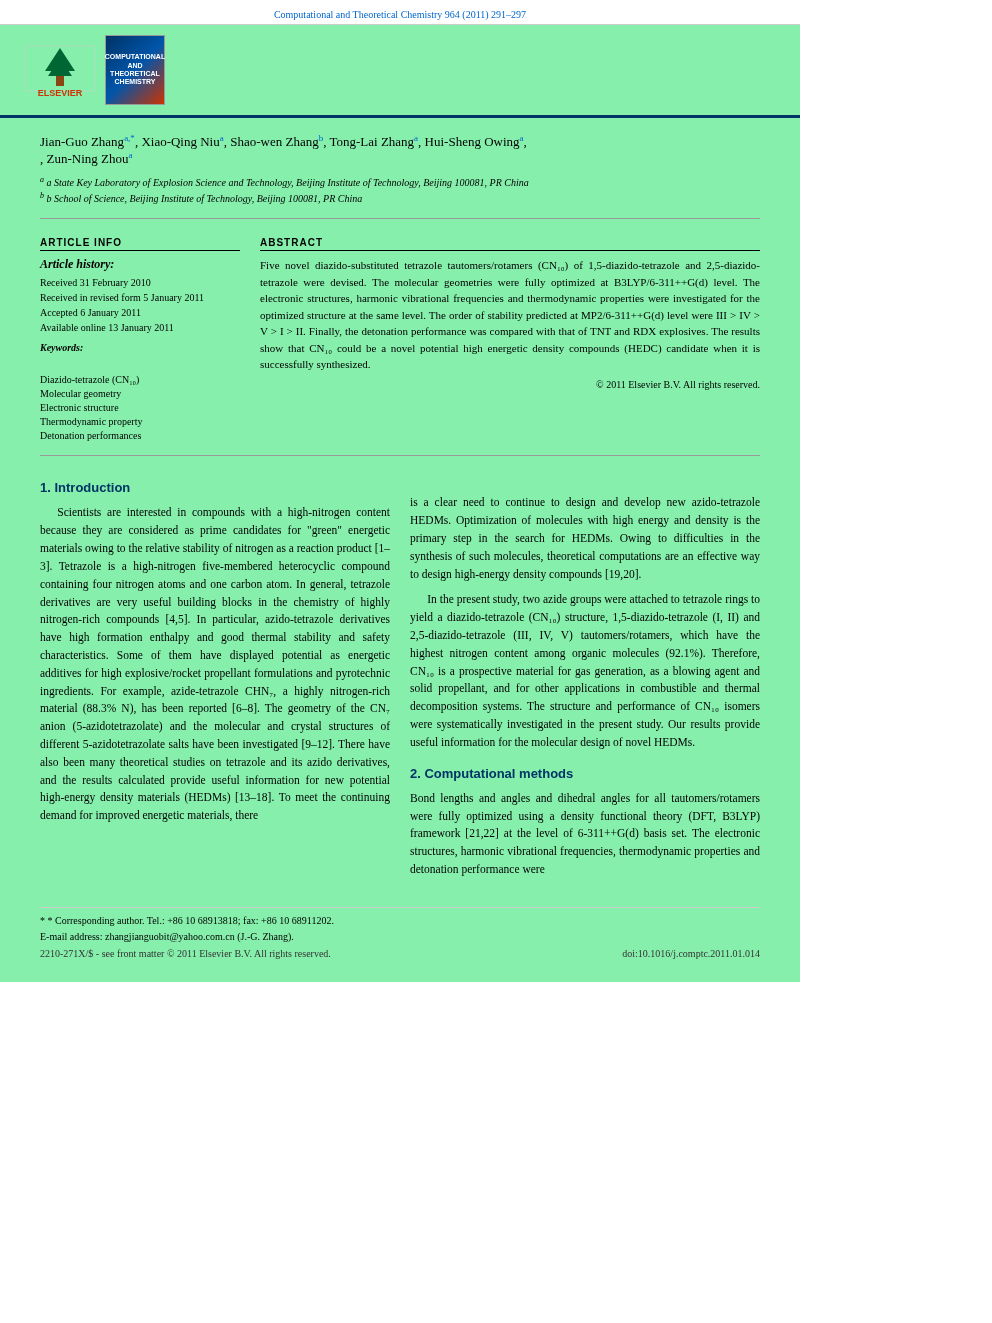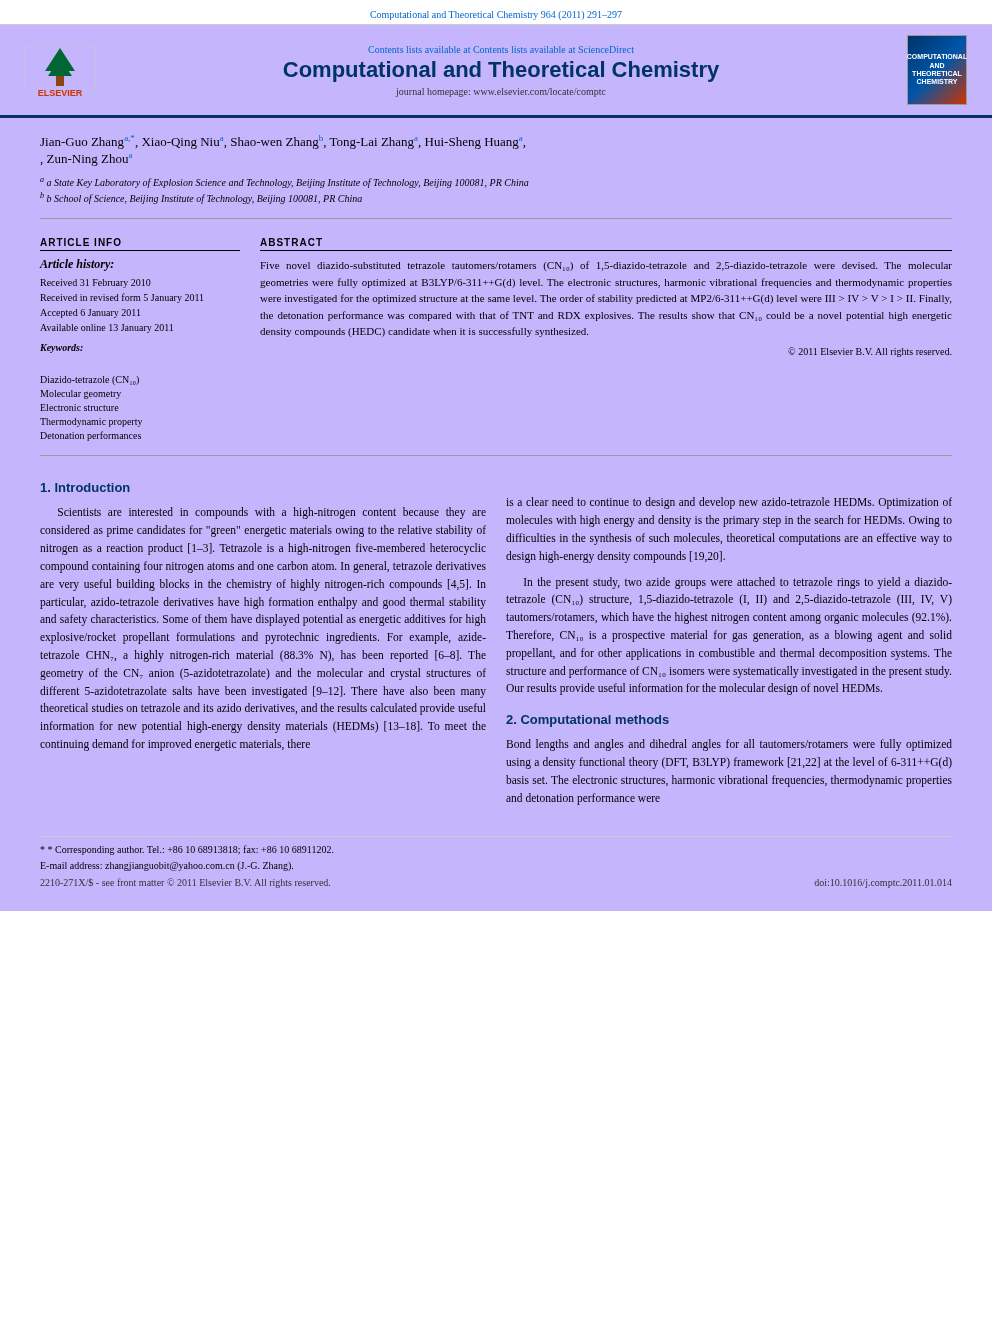--- a/index.html
+++ b/index.html
@@ -5,22 +5,22 @@
     * { margin: 0; padding: 0; box-sizing: border-box; }
     body {
       font-family: 'Times New Roman', Times, serif;
       background: #fff;
       width: 992px;
       min-height: 1323px;
       font-size: 13px;
       color: #000;
     }
     .page {
-      width: 992px;
-      background: #c4b5fd;
+      width: 800px;
+      background: #86efac;
     }
     
     .top-bar {
       background: #fff;
       text-align: center;
       padding: 6px 0 2px;
       border-bottom: 1px solid #ccc;
     }
     .journal-ref {
       font-size: 10px;
@@ -251,42 +251,35 @@
         <rect x="5" y="10" width="70" height="45" fill="none" stroke="#ccc" stroke-width="0.5"></rect>
 
         <polygon points="40,12 55,35 25,35" fill="#006633"></polygon>
         <polygon points="40,22 52,40 28,40" fill="#006633"></polygon>
         <rect x="36" y="40" width="8" height="10" fill="#8B4513"></rect>
 
         <text x="40" y="60" text-anchor="middle" font-size="9" font-family="Arial" font-weight="bold" fill="#cc3300">ELSEVIER</text>
       </svg>
     </div>
 
-    <div class="journal-title-area">
-      <div class="sciencedirect-link">
-        Contents lists available at <span style="color:#0066cc;">Contents lists available at ScienceDirect</span>
-      </div>
-      <div class="journal-main-title">Computational and Theoretical Chemistry</div>
-      <div class="journal-homepage">journal homepage: www.elsevier.com/locate/comptc</div>
-    </div>
 
     <div class="journal-thumb">
       <div class="thumb-box">
         <span class="thumb-text" style="white-space:pre-line;">COMPUTATIONAL
 AND THEORETICAL
 CHEMISTRY</span>
       </div>
     </div>
   </div>
 
   <div class="article-body">
 
 
     <div class="authors">
-      <span>Jian-Guo Zhang</span><sup style="color:#0066cc;">a,*</sup><span>, Xiao-Qing Niu</span><sup style="color:#0066cc;">a</sup><span>, Shao-wen Zhang</span><sup style="color:#0066cc;">b</sup><span>, Tong-Lai Zhang</span><sup style="color:#0066cc;">a</sup><span>, Hui-Sheng Huang</span><sup style="color:#0066cc;">a</sup><span>,</span>
+      <span>Jian-Guo Zhang</span><sup style="color:#0066cc;">a,*</sup><span>, Xiao-Qing Niu</span><sup style="color:#0066cc;">a</sup><span>, Shao-wen Zhang</span><sup style="color:#0066cc;">b</sup><span>, Tong-Lai Zhang</span><sup style="color:#0066cc;">a</sup><span>, Hui-Sheng Owing</span><sup style="color:#0066cc;">a</sup><span>,</span>
       <br>
       <span>, Zun-Ning Zhou</span><sup style="color:#0066cc;">a</sup>
     </div>
 
     <div class="affiliations">
       <sup>a</sup> <span>a State Key Laboratory of Explosion Science and Technology, Beijing Institute of Technology, Beijing 100081, PR China</span><br>
       <sup>b</sup> <span>b School of Science, Beijing Institute of Technology, Beijing 100081, PR China</span>
     </div>
 
     <hr class="divider">

